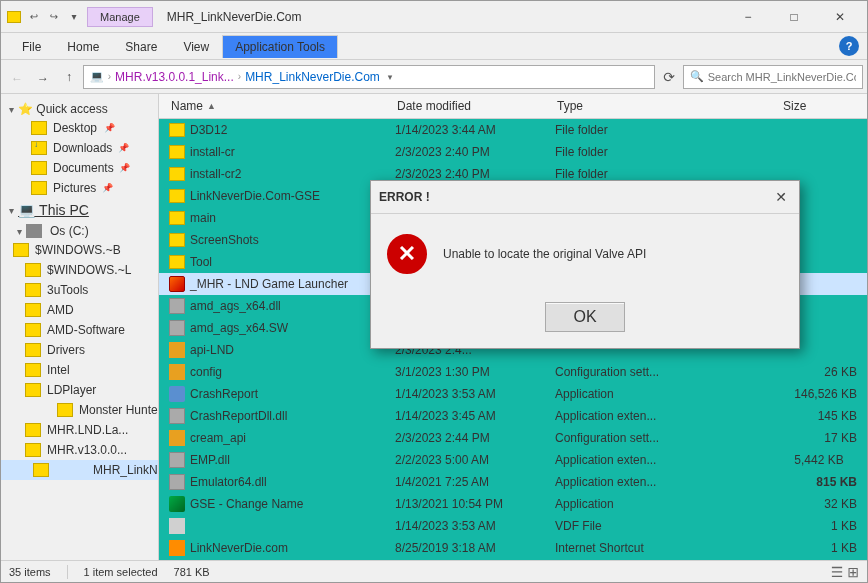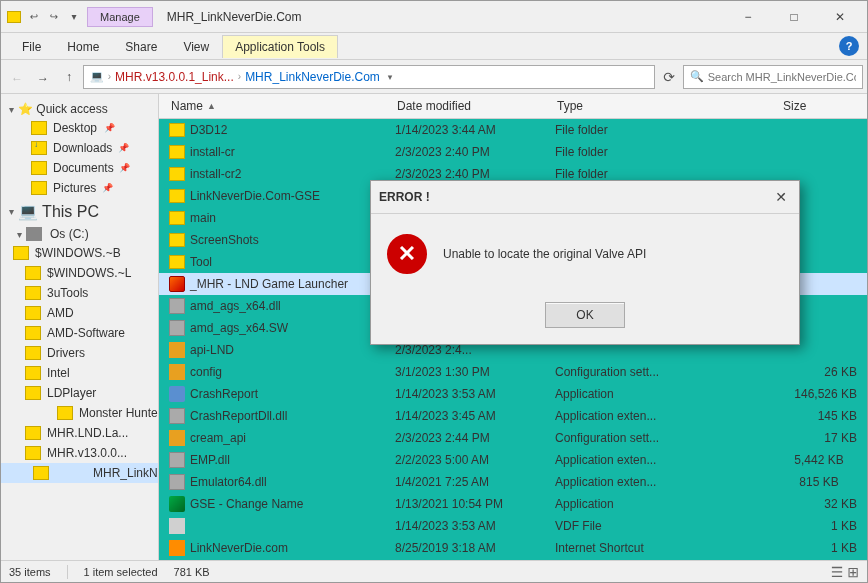--- a/index.html
+++ b/index.html
@@ -99,21 +99,21 @@
     }
     .ribbon-tab {
       padding: 4px 12px;
       font-size: 12px;
       cursor: pointer;
       color: #333;
       border: 1px solid transparent;
       border-bottom: none;
     }
     .ribbon-tab.active {
-      background: #fef9c3;
+      background: #3b82f6;
       border-color: #d0d0d0;
       border-bottom-color: #fff;
     }
 
     
     .address-bar {
       display: flex;
       align-items: center;
       height: 34px;
       padding: 0 4px;
@@ -142,21 +142,21 @@
       border: 1px solid #aaa;
       display: flex;
       align-items: center;
       padding: 0 6px;
       font-size: 12px;
       color: #333;
       gap: 4px;
       cursor: pointer;
     }
     .breadcrumb-separator { color: #999; font-size: 10px; }
-    .breadcrumb-item { color: #b91c1c; }
+    .breadcrumb-item { color: #a21caf; }
     .breadcrumb-item.current { color: #0066cc; }
     .refresh-btn {
       width: 24px;
       height: 24px;
       background: transparent;
       border: 1px solid transparent;
       cursor: pointer;
       display: flex;
       align-items: center;
       justify-content: center;
@@ -445,21 +445,21 @@
       display: flex;
       justify-content: center;
       padding: 8px 16px 16px;
     }
     .ok-button {
       min-width: 80px;
       padding: 5px 20px;
       background: #e0e0e0;
       border: 1px solid #aaa;
       cursor: pointer;
-      font-size: 12px;
+      font-size: 16px;
       color: #333;
       box-shadow: inset 0 1px 0 rgba(255,255,255,0.8);
     }
 
     
     ::-webkit-scrollbar { width: 14px; height: 14px; }
     ::-webkit-scrollbar-track { background: #f0f0f0; }
     ::-webkit-scrollbar-thumb { background: #c0c0c0; border: 3px solid #f0f0f0; }
   </style>
 </head>
@@ -547,21 +547,21 @@
         <span style="font-size:9px;">📌</span>
       </div>
       <div class="sidebar-item">
         <div style="width:16px;"></div>
         <div class="sidebar-folder-icon"></div>
         <span>Pictures</span>
         <span style="font-size:9px;">📌</span>
       </div>
       <div class="sidebar-section">
         <span class="expand-arrow">▾</span>
-        <span style="font-size:16px;">💻 This PC</span>
+        <span style="font-size:14px;text-decoration:underline;">💻 This PC</span>
       </div>
       <div class="sidebar-section" style="padding-left:16px;">
         <span class="expand-arrow">▾</span>
         <div class="drive-icon"></div>
         <span style="margin-left:4px;">Os (C:)</span>
       </div>
       <div class="sidebar-item" style="padding-left:12px;">
         <div class="sidebar-folder-icon"></div>
         <span>$WINDOWS.~B</span>
       </div>
@@ -873,21 +873,21 @@
     <div class="file-cell">
       <div class="file-icon-dll"></div>
       <span>Emulator64.dll</span>
     </div>
     <div class="file-cell">
       <span>1/4/2021 7:25 AM</span>
     </div>
     <div class="file-cell">
       <span>Application exten...</span>
     </div>
-    <div class="file-cell" style="justify-content:center;">
+    <div class="file-cell" style="justify-content:flex-end;font-weight:bold;">
       <span>815 KB</span>
     </div>
   </div>
           <div class="file-row">
     <div class="file-cell">
       <div class="file-icon-gse"></div>
       <span>GSE - Change Name</span>
     </div>
     <div class="file-cell">
       <span>1/13/2021 10:54 PM</span>

